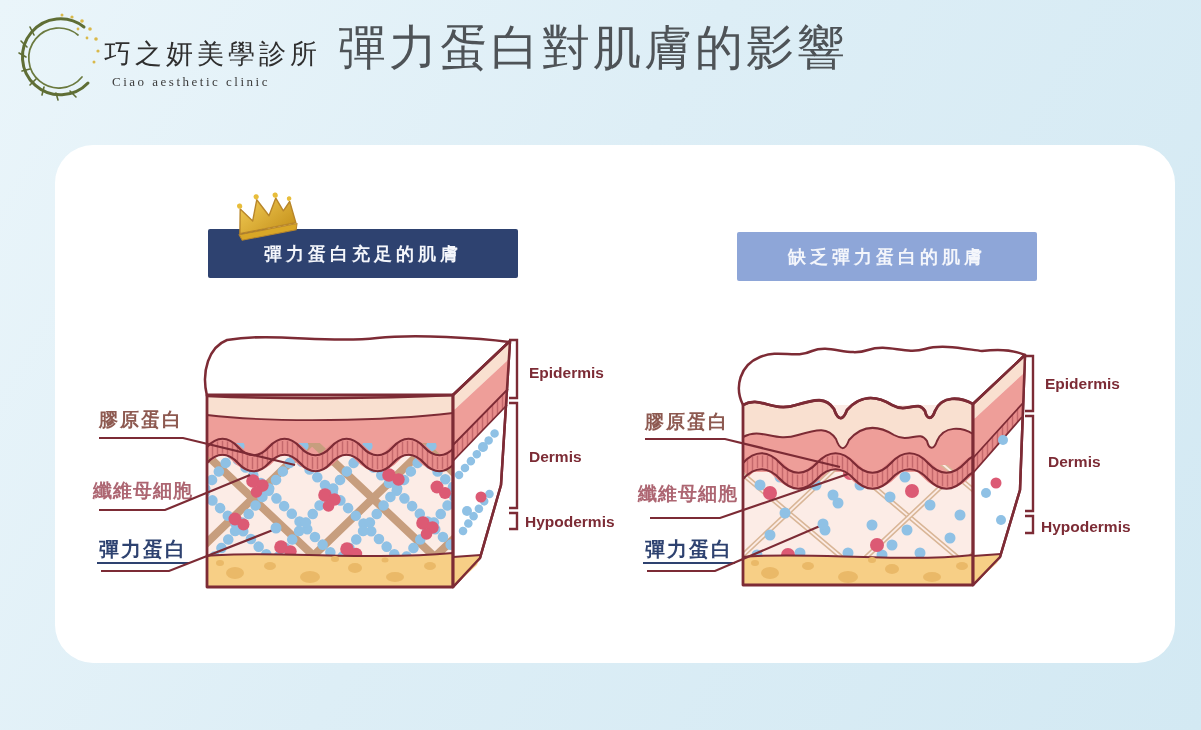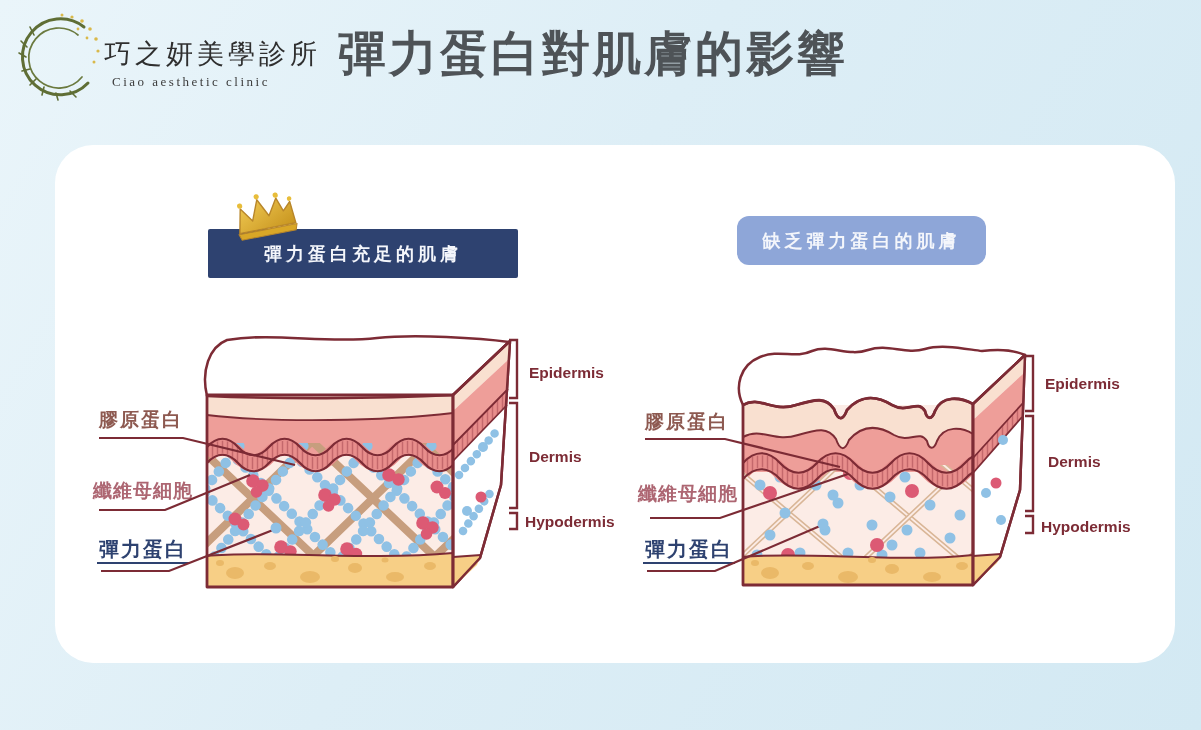--- a/index.html
+++ b/index.html
@@ -12,36 +12,36 @@
   .logo { position:absolute; left:10px; top:6px; width:100px; height:102px; }
   .clinic-zh {
     position:absolute; left:104px; top:36px; font-size:27px; color:#2f2f2f;
     letter-spacing:4px; font-weight:400;
   }
   .clinic-en {
     position:absolute; left:112px; top:74px; font-size:13px; color:#3c3c3c;
     letter-spacing:2.5px; font-family:Liberation Serif, serif;
   }
   .main-title {
-    position:absolute; left:338px; top:22px; font-size:48px; font-weight:700;
+    position:absolute; left:338px; top:16px; font-size:48px; font-weight:400;
     color:#4e5357; letter-spacing:3px;
   }
   
   .card {
     position:absolute; left:55px; top:145px; width:1120px; height:518px;
     background:#ffffff; border-radius:38px;
   }
   
   .banner {
     position:absolute; height:49px; display:flex; align-items:center;
     justify-content:center; font-size:18px; font-weight:700; letter-spacing:4px;
     color:#f4f6fb; border-radius:2px;
   }
   .banner-healthy { left:208px; top:229px; width:310px; background:#2e4270; }
-  .banner-aged    { left:737px; top:216px; width:249px; background:#8ea6d8;border-radius:12px; }
+  .banner-aged    { left:737px; top:232px; width:300px; background:#8ea6d8; }
   .crown { position:absolute; left:222px; top:191px; width:92px; height:50px; }
   
   .diagram-left  { position:absolute; left:85px;  top:325px; }
   .diagram-right { position:absolute; left:620px; top:325px; }
   svg text { font-family:"Liberation Sans", sans-serif; }
   .lbl-collagen   { font-size:19px; font-weight:600; letter-spacing:2px; fill:#8d5950; }
   .lbl-fibroblast { font-size:19px; font-weight:600; letter-spacing:1px; fill:#ad6672; }
   .lbl-elastin    { font-size:20px; font-weight:700; letter-spacing:2px; fill:#2e4270; }
   .lbl-en         { font-size:15.5px; font-weight:600; fill:#7c2b35; }
   .leader  { stroke:#7c2b35; stroke-width:2.2; fill:none; }

